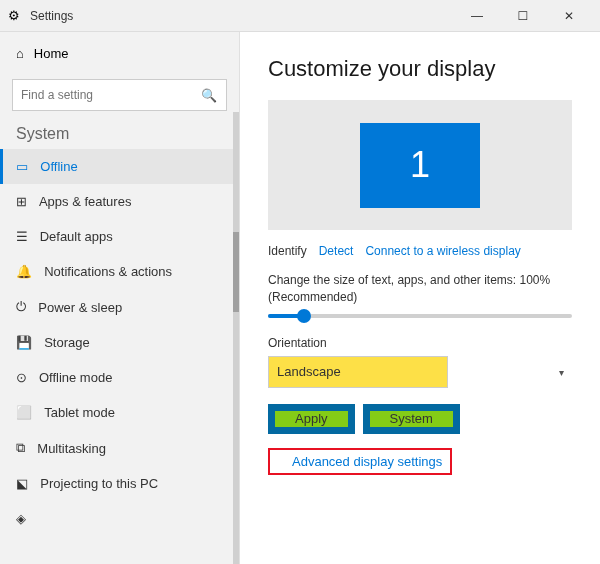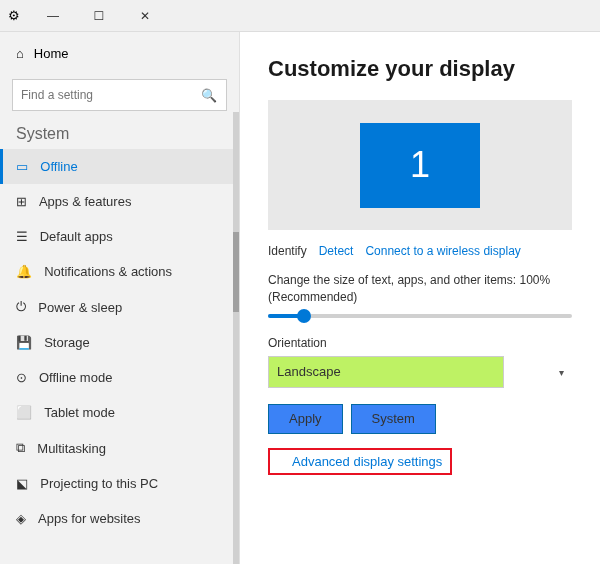--- a/index.html
+++ b/index.html
@@ -148,21 +148,21 @@
     
     .content {
       flex: 1;
       padding: 24px 28px;
       overflow-y: auto;
       background: #fff;
     }
 
     .content-title {
       font-size: 22px;
-      font-weight: 700;
+      font-weight: 400;
       color: #1a1a1a;
       margin-bottom: 18px;
     }
 
     
     .display-preview {
       background: #e8e8e8;
       display: flex;
       align-items: center;
       justify-content: center;
@@ -239,24 +239,24 @@
     .orientation-label {
       font-size: 12px;
       color: #333;
       margin-bottom: 6px;
     }
     .select-wrapper {
       position: relative;
       margin-bottom: 16px;
     }
     .select-box {
-      width: 236px;
+      width: 180px;
       height: 32px;
       border: 1px solid #ccc;
-      background: #bef264;
+      background: #fde047;
       padding: 0 30px 0 8px;
       font-size: 13px;
       color: #333;
       appearance: none;
       cursor: pointer;
       outline: none;
     }
     .select-arrow {
       position: absolute;
       right: 8px;
@@ -269,22 +269,22 @@
 
     
     .button-row {
       display: flex;
       gap: 8px;
       margin-bottom: 14px;
     }
     .btn {
       height: 30px;
       padding: 0 20px;
-      border: 1px solid #0369a1;
-      background: #3b82f6;
+      border: 7px solid #0369a1;
+      background: #84cc16;
       font-size: 13px;
       color: #333;
       cursor: pointer;
       outline: none;
     }
 
     
     .advanced-link-box {
       border: 2px solid #e81123;
       display: inline-block;
@@ -296,20 +296,21 @@
       cursor: pointer;
       text-decoration: none;
       margin-left: 14px;
     }
   </style>
 </head>
 <body>
 
 <div class="title-bar">
   <span class="title-bar-icon">⚙</span>
+  <span class="title-bar-title">Settings</span>
   <div class="title-bar-controls">
     <button class="title-bar-btn">—</button>
     <button class="title-bar-btn">☐</button>
     <button class="title-bar-btn close">✕</button>
   </div>
 </div>
 
 <div class="app-body">
 
   <div class="sidebar">
@@ -373,21 +374,20 @@
         <span class="sidebar-item-label">Multitasking</span>
       </div>
 
       <div class="sidebar-item">
         <span>⬕</span>
         <span class="sidebar-item-label">Projecting to this PC</span>
       </div>
 
       <div class="sidebar-item">
         <span>◈</span>
-        <span class="sidebar-item-label">Apps for websites</span>
       </div>
 
     </div>
 
     <div class="sidebar-scrollbar">
       <div class="sidebar-scrollbar-thumb"></div>
     </div>
 
   </div>
 

